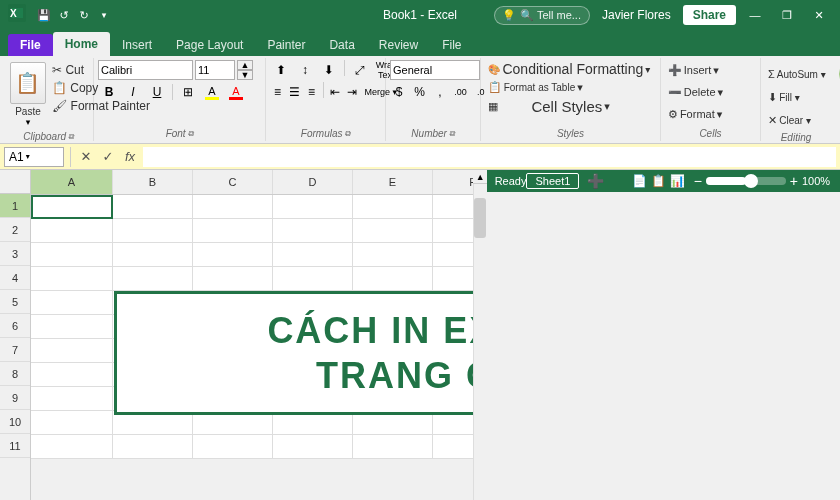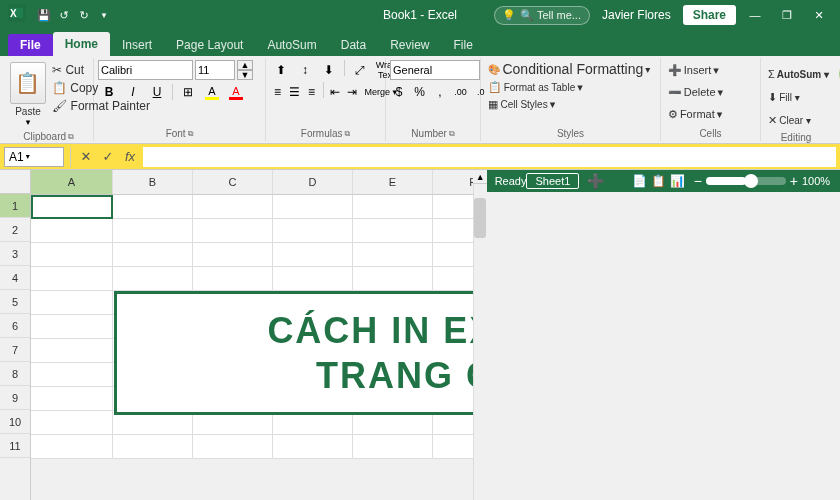--- a/index.html
+++ b/index.html
@@ -119,20 +119,21 @@
 
     .ribbon-group-label {
       font-size: 10px;
       color: #666;
       text-align: center;
       margin-top: 2px;
       display: flex;
       align-items: center;
       justify-content: center;
       gap: 2px;
+      font-style: italic;
     }
 
     
     .paste-btn {
       display: flex;
       flex-direction: column;
       align-items: center;
       justify-content: center;
       width: 48px;
       cursor: pointer;
@@ -350,21 +351,21 @@
       border: 1px solid #9dc87c;
       display: flex;
       align-items: center;
       justify-content: center;
       cursor: pointer;
       font-size: 14px;
     }
 
     
     .formula-bar {
-      background: #fde047;
+      background: #fef9c3;
       border-bottom: 1px solid #ccc;
       display: flex;
       align-items: center;
       height: 26px;
       padding: 4px 4px;
       gap: 4px;
     }
     .cell-ref-box {
       width: 60px;
       height: 20px;
@@ -592,21 +593,21 @@
     <span class="win-btn">❐</span>
     <span class="win-btn close">✕</span>
   </div>
 </div>
 
 <div class="ribbon-tabs">
   <div class="ribbon-tab" style="background:#6d28d9; color:white; font-weight:600;">File</div>
   <div class="ribbon-tab active">Home</div>
   <div class="ribbon-tab">Insert</div>
   <div class="ribbon-tab">Page Layout</div>
-  <div class="ribbon-tab">AutoSum</div>
+  <div class="ribbon-tab">Painter</div>
   <div class="ribbon-tab">Data</div>
   <div class="ribbon-tab">Review</div>
   <div class="ribbon-tab">File</div>
 </div>
 
 <div class="ribbon">
 
   <div class="ribbon-group" style="min-width:90px;">
     <div class="ribbon-group-content">
       <div class="paste-btn">
@@ -730,21 +731,21 @@
         <div class="styles-row">
           <button class="style-btn">
             <span>📋</span>
             <span style="font-size:10px;">Format as Table</span>
             <span>▾</span>
           </button>
         </div>
         <div class="styles-row">
           <button class="style-btn">
             <span>▦</span>
-            <span style="font-size:10px;">Cell Styles</span>
+            <span style="font-size:15px;margin-left:31px;">Cell Styles</span>
             <span>▾</span>
           </button>
         </div>
       </div>
     </div>
     <div class="ribbon-group-label">
       <span>Styles</span>
     </div>
   </div>
 
@@ -770,21 +771,21 @@
     </div>
     <div class="ribbon-group-label">
       <span>Cells</span>
     </div>
   </div>
 
   <div class="ribbon-group" style="min-width:70px; border-right:none;">
     <div class="ribbon-group-content" style="flex-direction:column; align-items:flex-start; gap:3px; padding-top:4px;">
       <button class="cell-btn">
         <span>Σ</span>
-        <span style="font-size:10px;font-weight:bold;">AutoSum ▾</span>
+        <span style="font-size:10px;">AutoSum ▾</span>
       </button>
       <button class="cell-btn">
         <span>⬇</span>
         <span style="font-size:10px;">Fill ▾</span>
       </button>
       <button class="cell-btn">
         <span>✕</span>
         <span style="font-size:10px;">Clear ▾</span>
       </button>
     </div>

